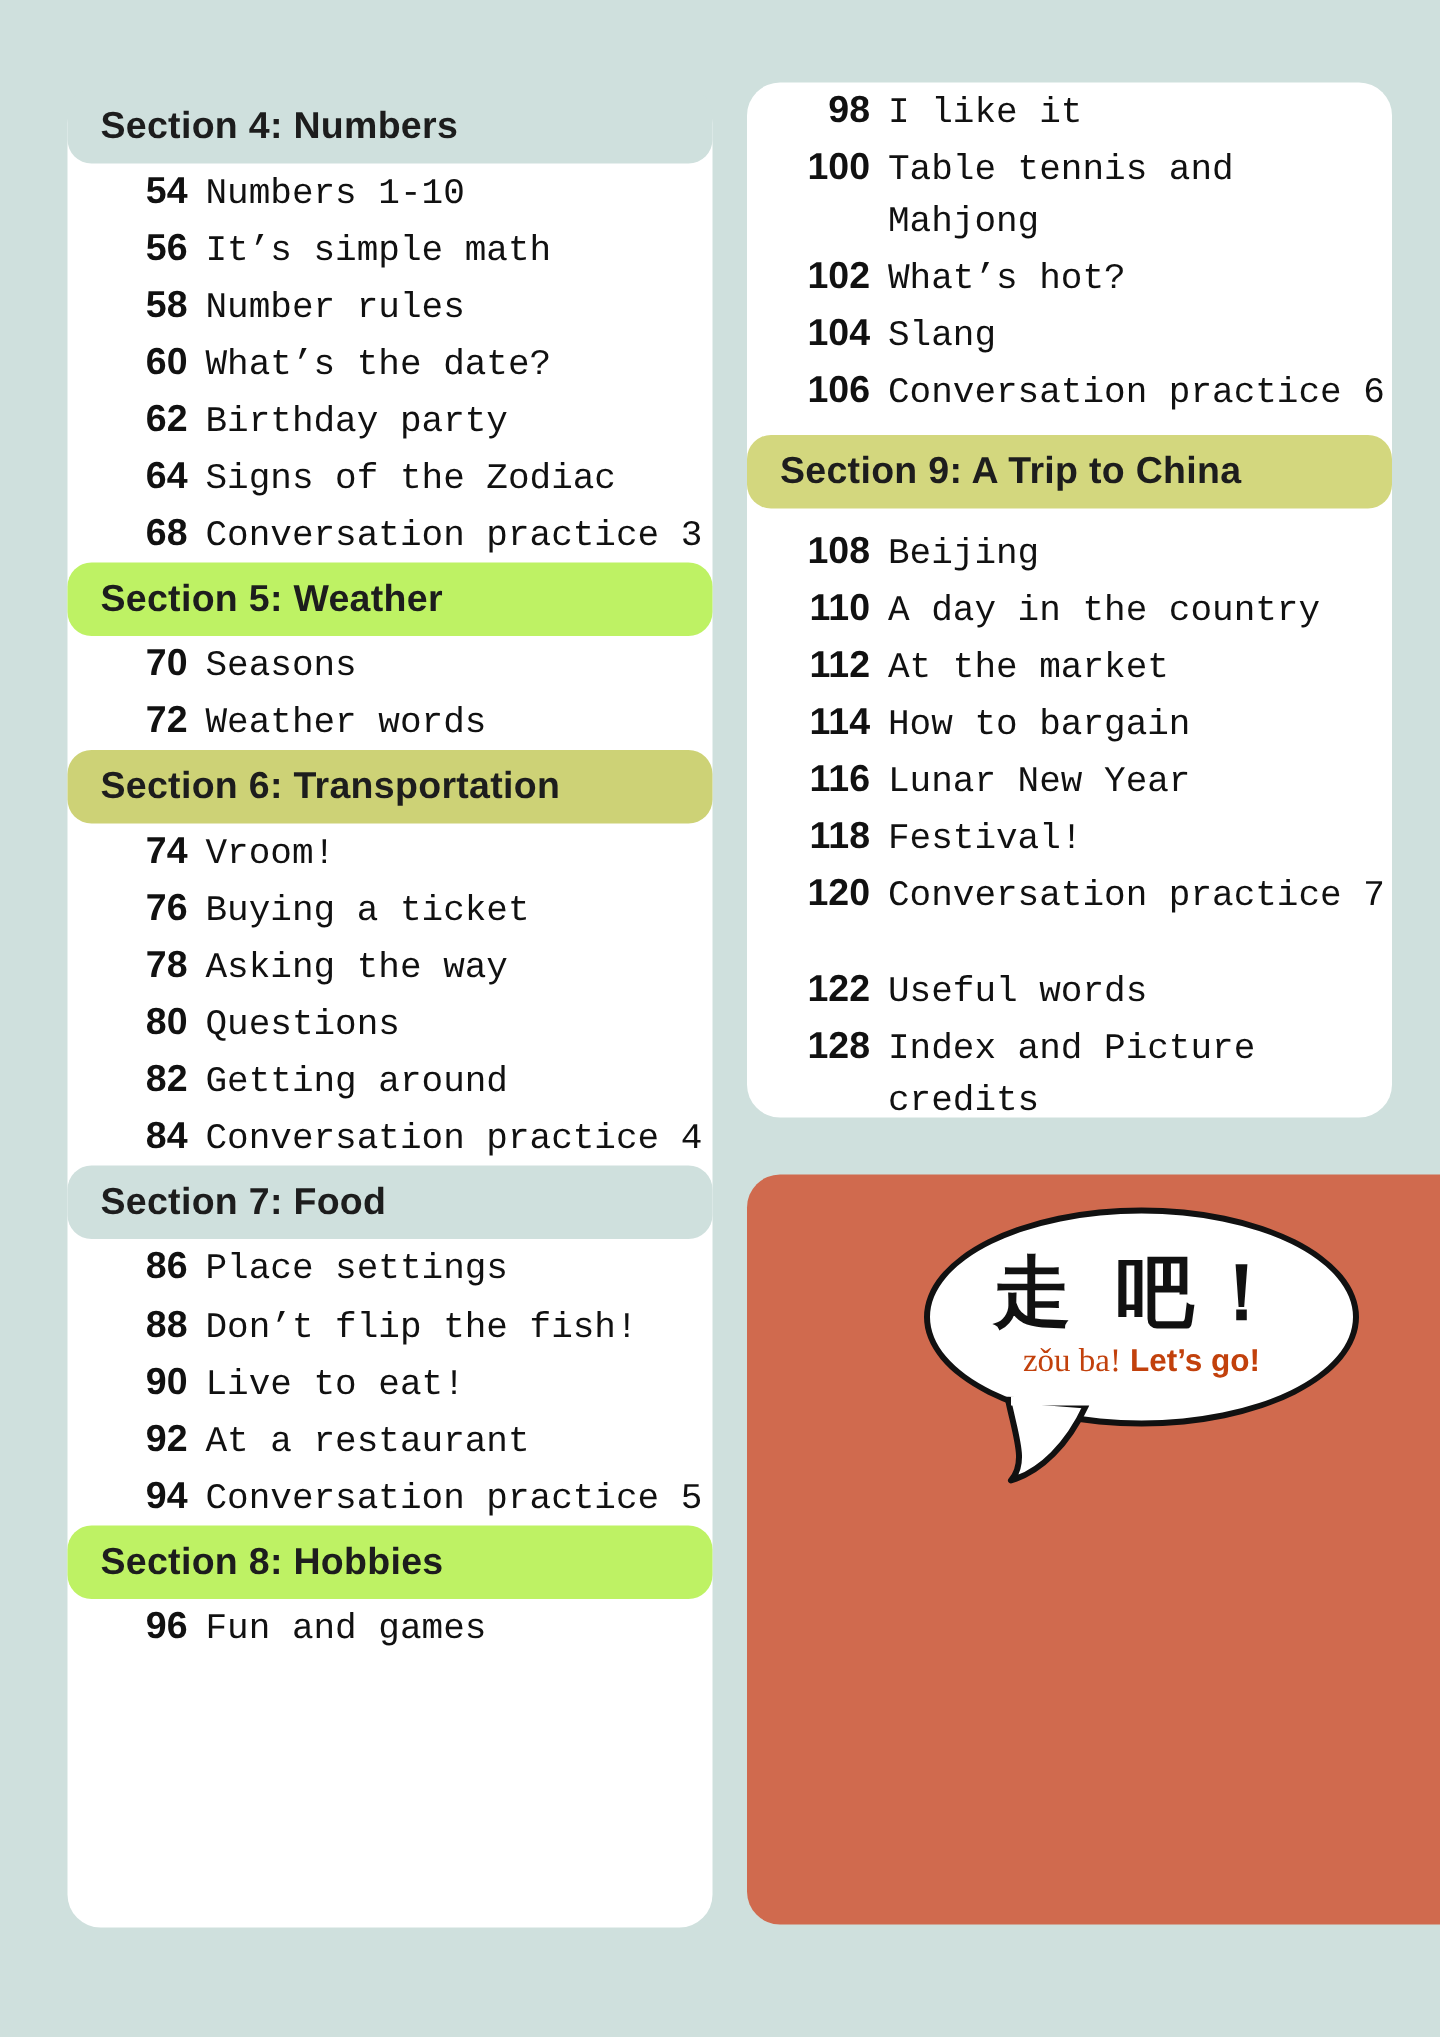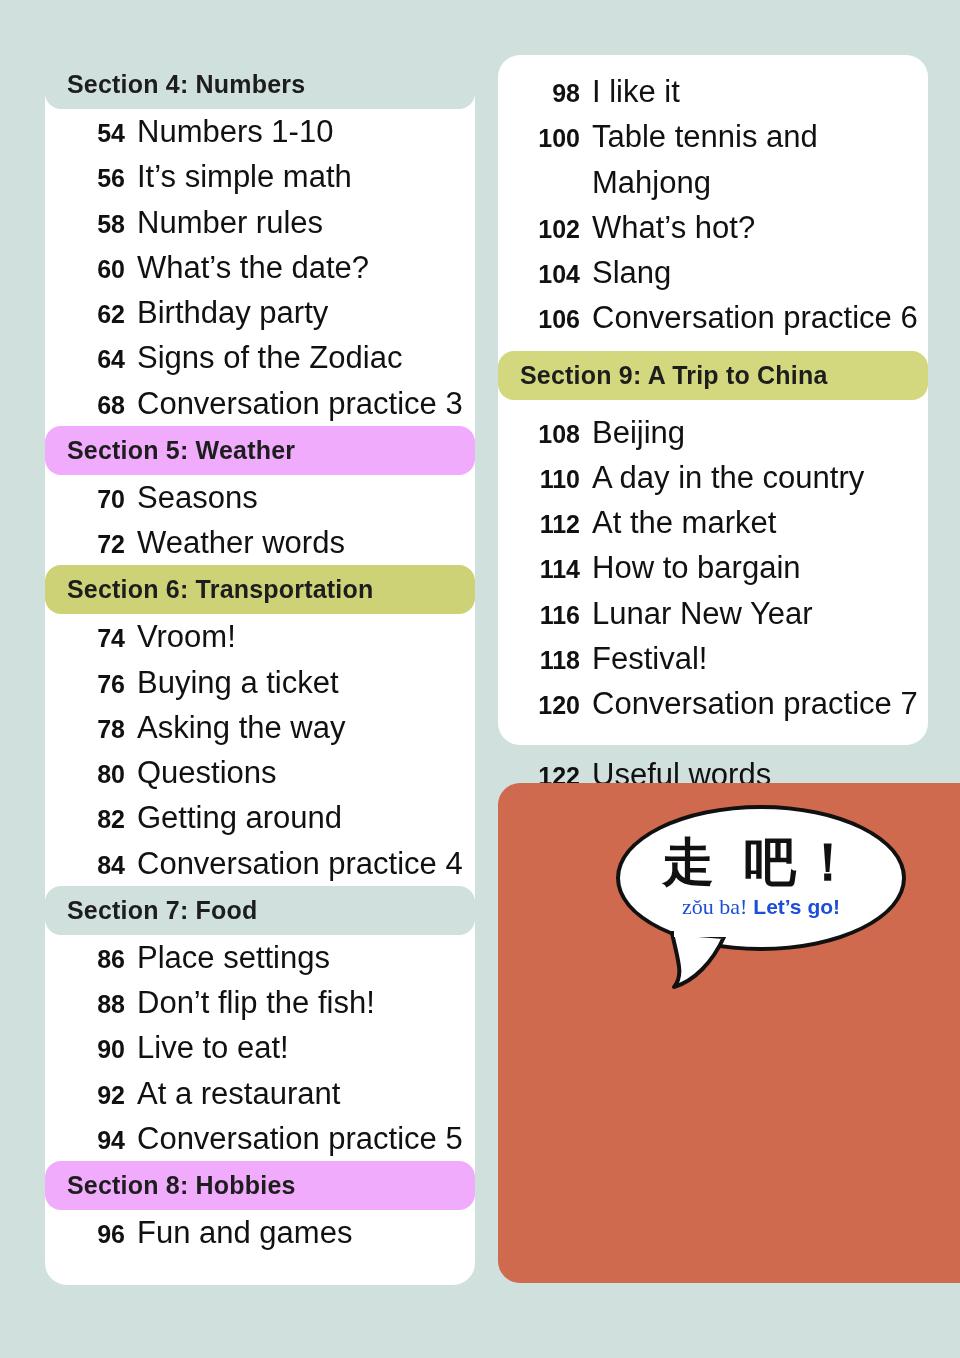--- a/index.html
+++ b/index.html
@@ -62,21 +62,21 @@
     font-family: Liberation Sans, sans-serif;
     font-weight: bold;
     font-size: 25px;
     color: #1d1d1d;
     padding: 10px 0 10px 22px;
     border-radius: 16px;
     margin: 0;
     letter-spacing: 0.2px;
   }
   .hdr-green  { background: #cfe0dd; }
-  .hdr-yellow { background: #f0abfc; }
+  .hdr-yellow { background: #bef264; }
   .hdr-olive  { background: #cdd276; }
   .hdr-olive2 { background: #d3d77e; }
 
   ul.entries {
     list-style: none;
     margin: 0;
     padding: 0;
   }
   ul.entries li {
     display: flex;
@@ -90,22 +90,22 @@
     font-family: "Liberation Sans", sans-serif;
     font-weight: bold;
     font-size: 25px;
     width: 56px;
     text-align: right;
     flex: 0 0 56px;
     margin-right: 12px;
     color: #111;
   }
   ul.entries li .ttl {
-    font-family: Liberation Sans, sans-serif;
-    font-size: 31px;
+    font-family: Liberation Mono, monospace;
+    font-size: 24px;
   }
 
   
   #right-card ul.entries li {
     padding-left: 14px;
   }
   #right-card ul.entries li .pg {
     width: 68px;
     flex: 0 0 68px;
   }
@@ -142,21 +142,21 @@
     font-family: "DejaVu Sans", sans-serif;
     font-size: 52px;
     font-weight: bold;
     letter-spacing: 6px;
     color: #111;
     line-height: 1;
     margin-bottom: 6px;
   }
   .bubble .pinyin-row {
     font-size: 22px;
-    color: #1d4ed8;
+    color: #c2410c;
     white-space: nowrap;
   }
   .bubble .pinyin {
     font-family: "Liberation Serif", serif;
   }
   .bubble .translation {
     font-family: "Liberation Sans", sans-serif;
     font-weight: bold;
     font-size: 21px;
     margin-left: 6px;
@@ -287,21 +287,21 @@
             <span class="pg">96</span>
             <span class="ttl">Fun and games</span>
           </li>
       </ul>
     </div>
 
   </div>
 
   <div class="card col" id="right-card">
 
-    <ul class="entries" style="padding-top:14px;padding-bottom:10px;">
+    <ul class="entries" style="padding-top:0;padding-bottom:10px;">
       <li>
           <span class="pg">98</span>
           <span class="ttl">I like it</span>
         </li>
       <li>
           <span class="pg">100</span>
           <span class="ttl">Table tennis and Mahjong</span>
         </li>
       <li>
           <span class="pg">102</span>

